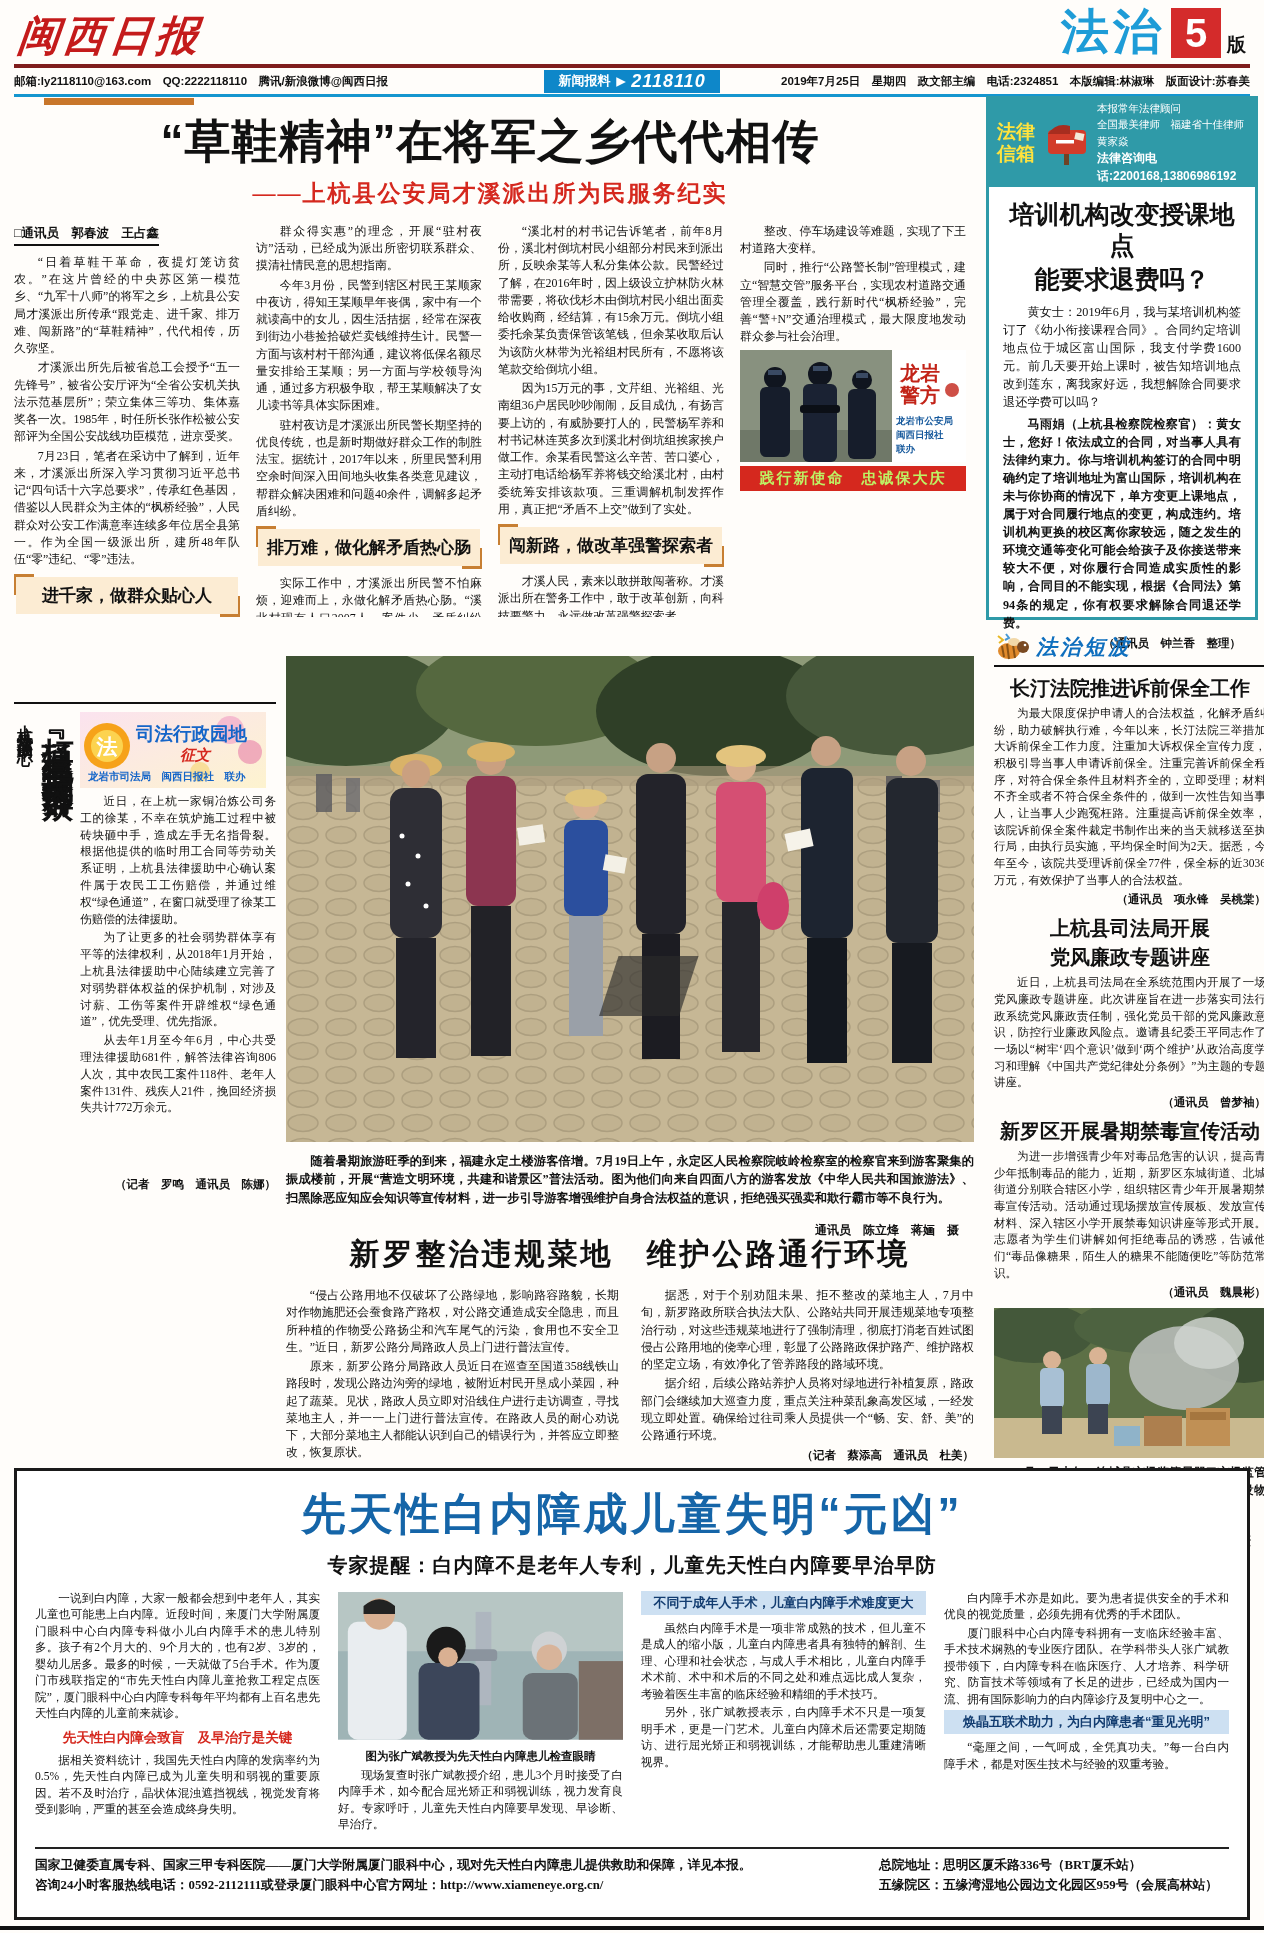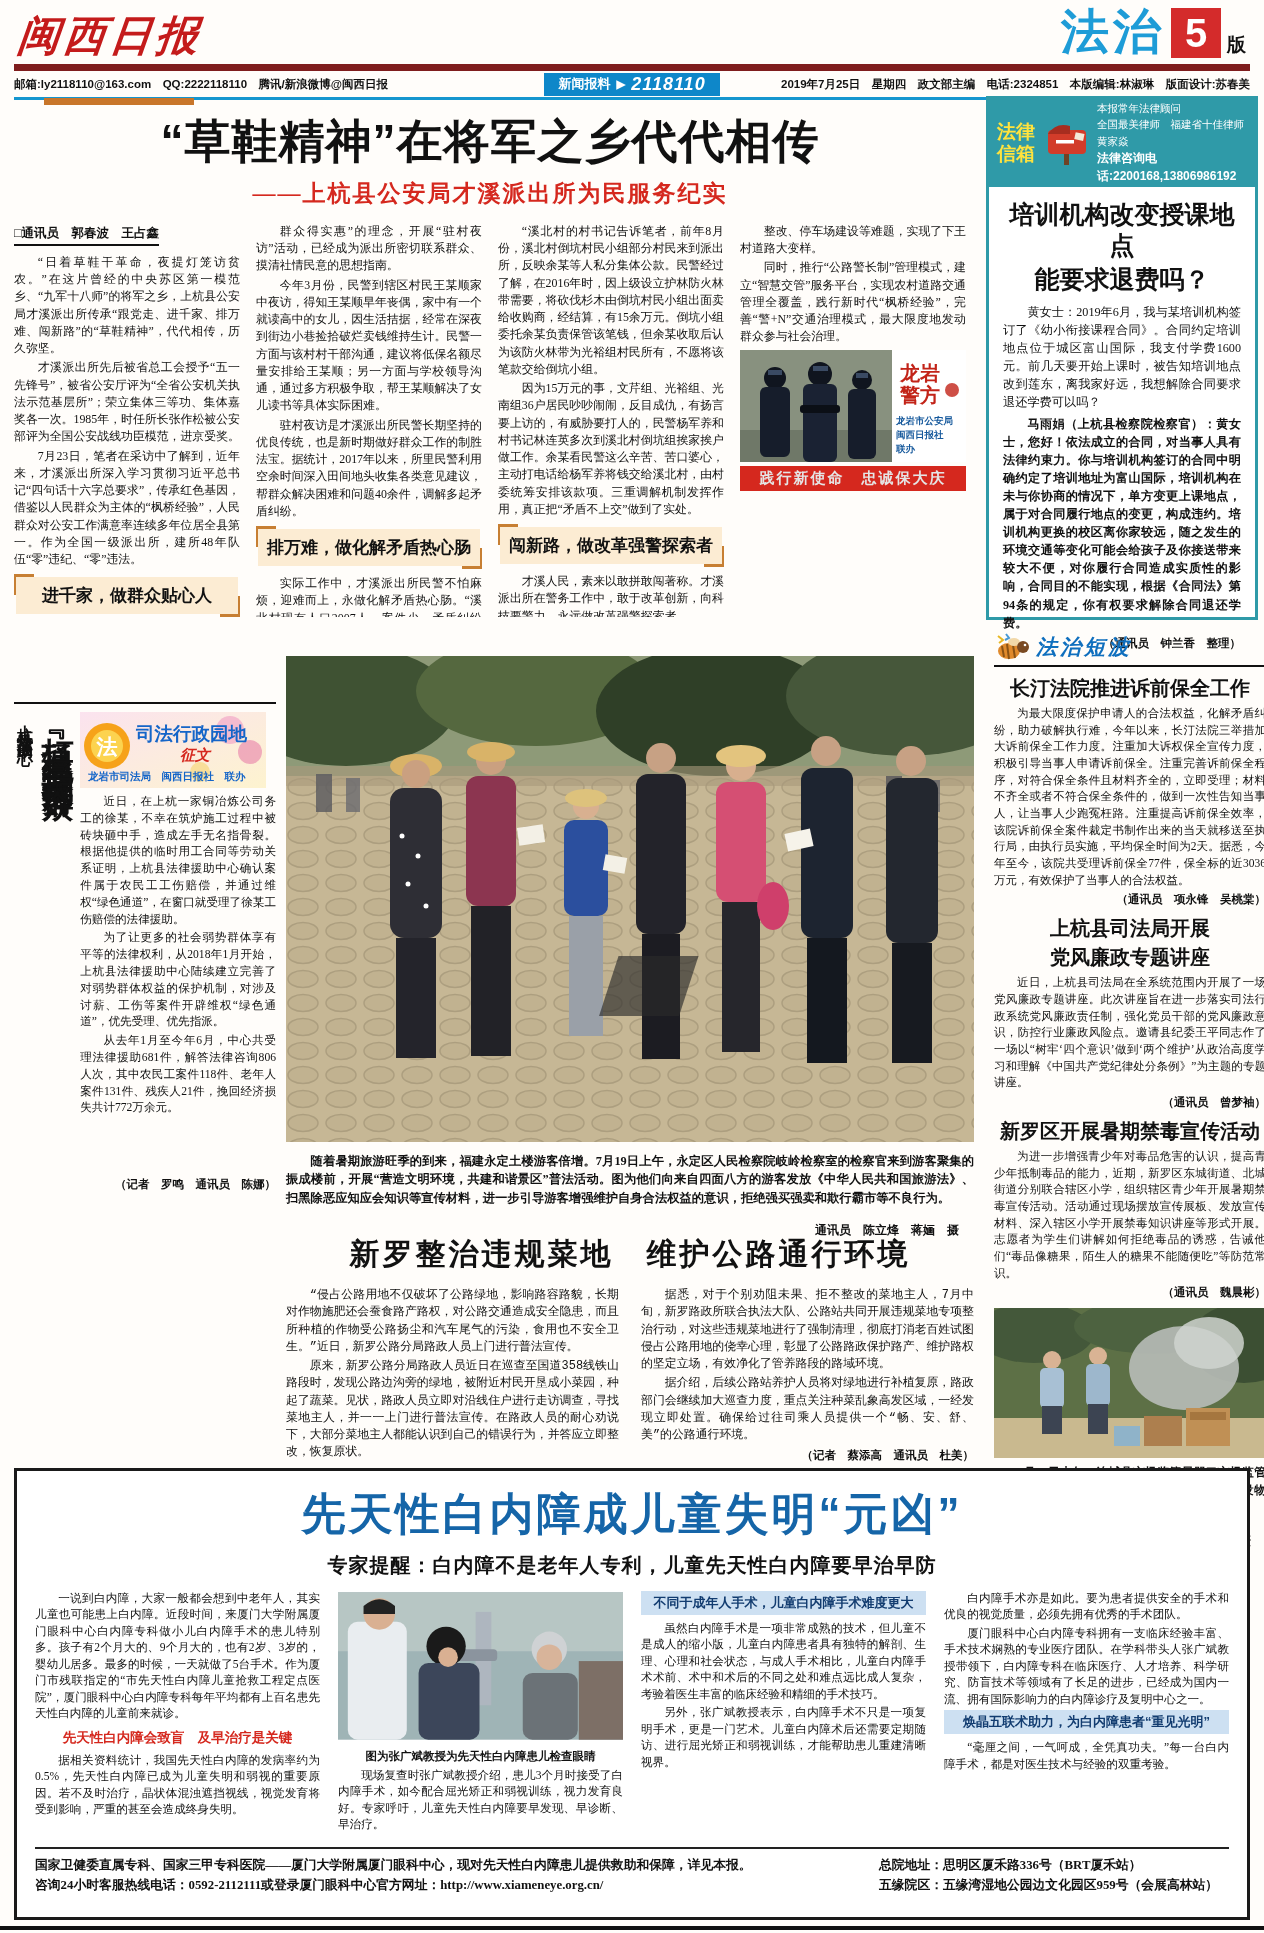--- a/index.html
+++ b/index.html
@@ -10,21 +10,21 @@
   .logo{position:absolute;left:18px;top:2px;font-size:42px;font-weight:900;font-style:italic;
         color:#c41b1b;letter-spacing:4px;font-family:"DejaVu Serif",serif;transform:skewX(-6deg);}
   .section-right{position:absolute;right:18px;top:2px;display:flex;align-items:flex-start;gap:6px;}
   .section-word{font-size:48px;font-weight:900;color:#1e9cd7;letter-spacing:4px;
         font-family:"Liberation Sans",sans-serif;line-height:1;}
   .page-num{width:50px;height:50px;background:#d42b2b;color:#fff;font-size:40px;font-weight:900;
         display:flex;align-items:center;justify-content:center;font-family:"Liberation Sans",sans-serif;}
   .page-word{font-size:19px;font-weight:900;align-self:flex-end;}
   
   .infobar{position:absolute;top:64px;left:14px;right:14px;height:26px;
-        border-top:7px solid #7f1d1d;border-bottom:3px solid #1596cf;
+        border-top:4px solid #7f1d1d;border-bottom:3px solid #1596cf;
         display:flex;align-items:center;font-size:11.5px;font-weight:700;
         font-family:"Liberation Sans",sans-serif;}
   .infobar .left{flex:1;}
   .hotline{background:#0e87c9;color:#fff;padding:1px 14px;display:flex;align-items:center;gap:6px;margin:0 10px;}
   .hotline .lbl{font-size:13px;font-weight:900;}
   .hotline .num{font-size:18px;font-weight:900;font-style:italic;letter-spacing:1px;}
   .infobar .right{flex:1;text-align:right;}
   
   .main-article{position:absolute;left:14px;top:96px;width:952px;}
   .accent{width:150px;height:7px;background:#c8762a;margin:2px 0 0 30px;}
@@ -35,21 +35,21 @@
   .col{flex:1;overflow:hidden;}
   .p{font-size:11.9px;line-height:1.45;text-align:justify;text-indent:2em;margin:0 0 2px;}
   .byline-top{font-weight:900;font-size:12.5px;border-bottom:2px solid #111;display:inline-block;
         padding-bottom:2px;margin-bottom:8px;}
   .shbox{position:relative;margin:9px 2px;padding:7px 6px;background:#fcecd3;text-align:center;
         font-weight:900;font-size:17px;font-family:"Liberation Sans",sans-serif;}
   .shbox::before{content:"";position:absolute;left:-3px;top:-3px;width:18px;height:18px;
         border-left:3px solid #c77f33;border-top:3px solid #c77f33;}
   .shbox::after{content:"";position:absolute;right:-3px;bottom:-3px;width:18px;height:18px;
         border-right:3px solid #c77f33;border-bottom:3px solid #c77f33;}
-  .police-banner{margin-top:4px;background:#d5281e;color:#e5e5e5;text-align:center;font-weight:900;
+  .police-banner{margin-top:4px;background:#d5281e;color:#bef264;text-align:center;font-weight:900;
         font-size:15px;padding:3px 0;font-family:"Liberation Sans",sans-serif;letter-spacing:2px;}
   
   .mailbox-sec{position:absolute;left:986px;top:96px;width:272px;height:524px;
         border:3px solid #2f9aa8;box-sizing:border-box;background:#fff;}
   .mb-head{height:88px;background:#2f9aa8;display:flex;align-items:center;gap:5px;padding:4px 6px;box-sizing:border-box;}
   .mb-label{width:42px;color:#ffe33d;font-weight:900;font-size:19px;line-height:1.15;
         font-family:"Liberation Sans",sans-serif;text-align:center;}
   .mb-text{flex:1;color:#fff;font-size:10.5px;line-height:1.55;font-family:"Liberation Sans",sans-serif;}
   .mb-text .l3{font-weight:900;font-size:12px;}
   .mb-body{padding:10px 14px;}
@@ -78,21 +78,21 @@
   .aid-paras{flex:1;overflow:hidden;margin-top:6px;}
   .aid-paras .p{font-size:11.6px;}
   
   .tourism{position:absolute;left:286px;top:656px;width:688px;}
   .caption{font-size:12.3px;font-weight:700;line-height:1.5;text-align:justify;text-indent:2em;margin:6px 0 0;}
   .cap-by{text-align:right;font-weight:700;font-size:12px;margin:15px;}
   
   .road{position:absolute;left:286px;top:1234px;width:688px;}
   .road h2{margin:0;text-align:center;font-size:30px;font-weight:900;letter-spacing:3px;
         font-family:"Liberation Sans",sans-serif;}
-  .road .cols2{display:flex;gap:22px;margin-top:12px;height:178px;overflow:hidden;font-family:Liberation Mono, monospace;}
+  .road .cols2{display:flex;gap:22px;margin-top:12px;height:178px;overflow:hidden;}
   .road .c{flex:1;}
   
   .ad{position:absolute;left:14px;top:1468px;width:1236px;height:452px;border:3px solid #1a1a1a;
         box-sizing:border-box;padding:10px 18px;background:#fff;}
   .ad h1{margin:4px 0 0;text-align:center;color:#1565a8;font-size:44px;font-weight:900;letter-spacing:3px;
         font-family:"Liberation Sans",sans-serif;}
   .ad h2{margin:8px 0 0;text-align:center;font-size:20px;font-weight:700;letter-spacing:1px;}
   .ad .cols4{display:flex;gap:18px;margin-top:12px;height:248px;overflow:hidden;}
   .ad .c{flex:1;overflow:hidden;}
   .ad .p{font-size:11.6px;line-height:1.42;}

